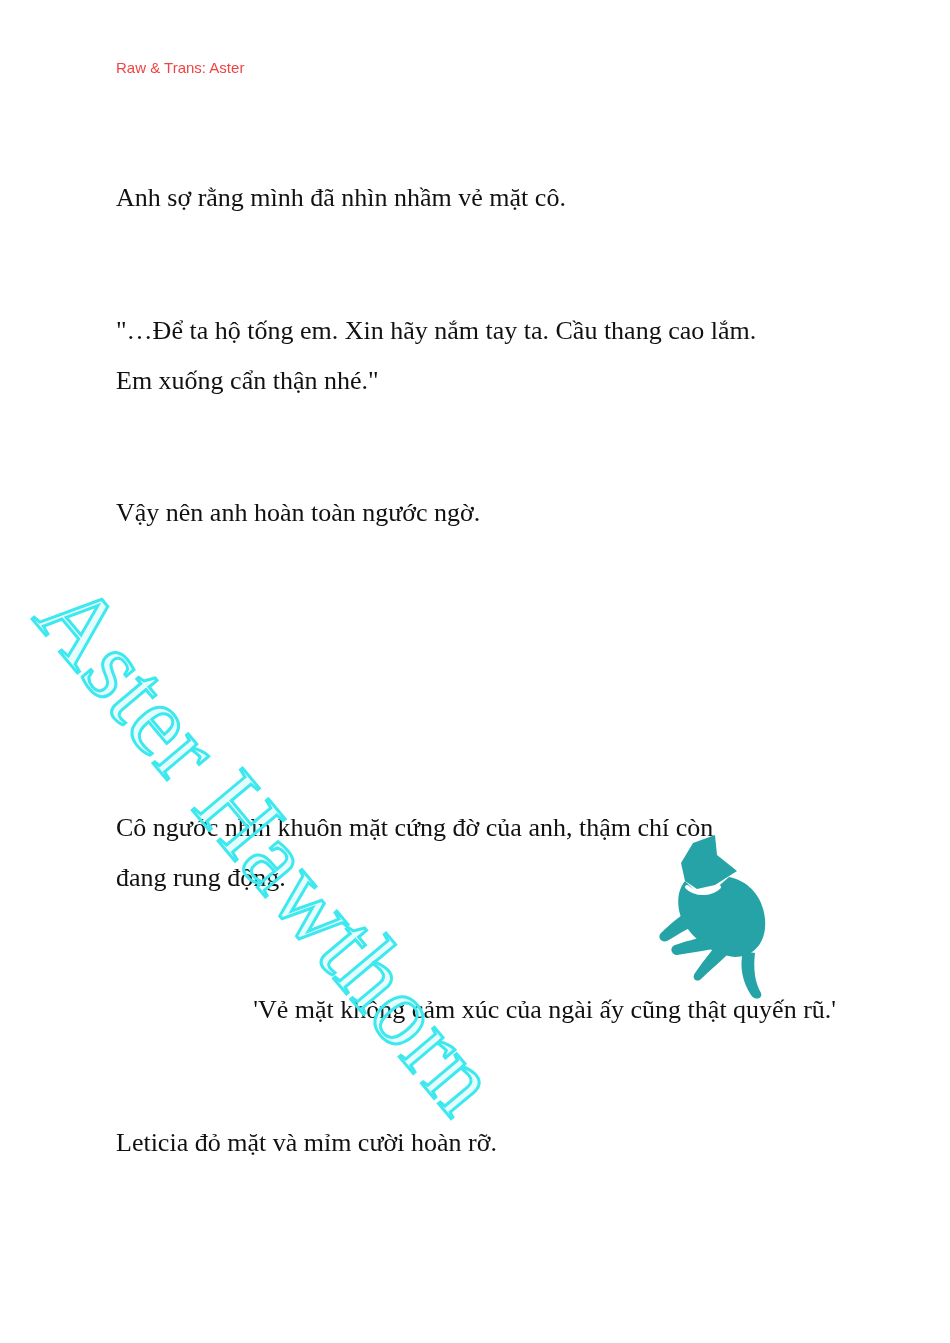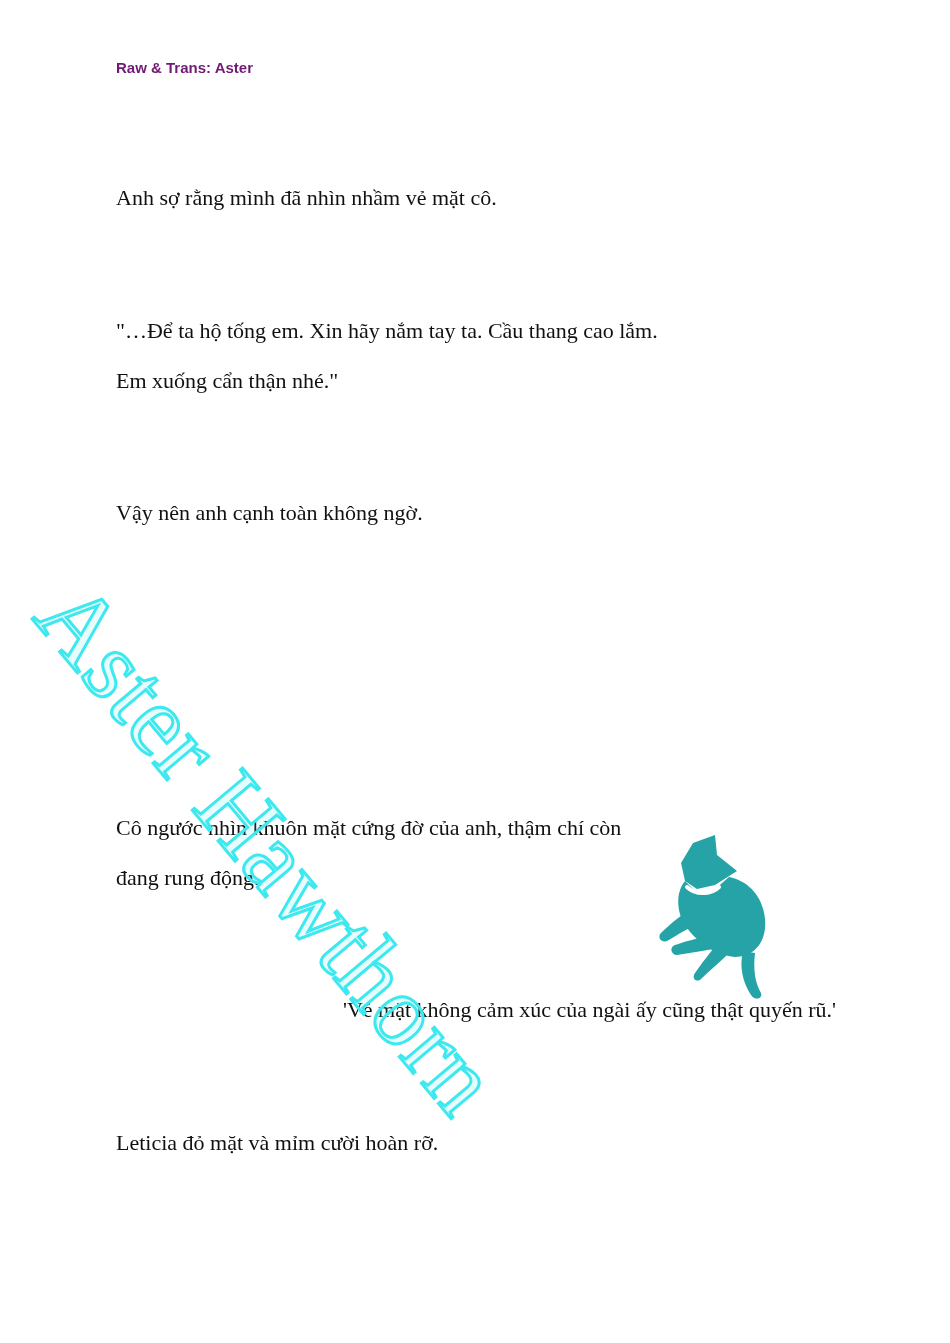--- a/index.html
+++ b/index.html
@@ -18,30 +18,29 @@
       left: 0; top: 0;
       width: 950px; height: 1343px;
       background: #ffffff;
     }
     .header {
       position: absolute;
       left: 116px;
       top: 58px;
       font-family: "Liberation Sans", sans-serif;
       font-size: 15px;
-      color: #701a75;
+      color: #ef4444;
       line-height: 20px;
       white-space: nowrap;
-      font-weight: bold;
     }
     .para {
       position: absolute;
       left: 116px;
       font-family: "Liberation Serif", serif;
-      font-size: 22px;
+      font-size: 26px;
       color: #111111;
       line-height: 50px;
       width: 720px;
       white-space: pre-wrap;
     }
     .watermark {
       position: absolute;
       left: 95px;
       top: 565px;
       transform-origin: 0 0;
@@ -80,21 +79,21 @@
 </head>
 <body>
 
 <div class="page">
 
   <div class="header">Raw &amp; Trans: Aster</div>
 
   <div class="para" style="top:173px;">Anh sợ rằng mình đã nhìn nhầm vẻ mặt cô.</div>
   <div class="para" style="top:306px;">"…Để ta hộ tống em. Xin hãy nắm tay ta. Cầu thang cao lắm.
 Em xuống cẩn thận nhé."</div>
-  <div class="para" style="top:488px;">Vậy nên anh cạnh toàn không ngờ.</div>
+  <div class="para" style="top:488px;">Vậy nên anh hoàn toàn ngước ngờ.</div>
   <div class="para" style="top:803px;">Cô ngước nhìn khuôn mặt cứng đờ của anh, thậm chí còn
 đang rung động.</div>
   <div class="para" style="top:985px;text-align:right;">'Vẻ mặt không cảm xúc của ngài ấy cũng thật quyến rũ.'</div>
   <div class="para" style="top:1118px;">Leticia đỏ mặt và mỉm cười hoàn rỡ.</div>
 
   <div class="watermark-fill">Aster Hawthorn</div>
   <div class="watermark">Aster Hawthorn</div>
 
   <svg class="cat" viewBox="0 0 125 170" xmlns="http://www.w3.org/2000/svg">
     <g fill="#26a3a6">

